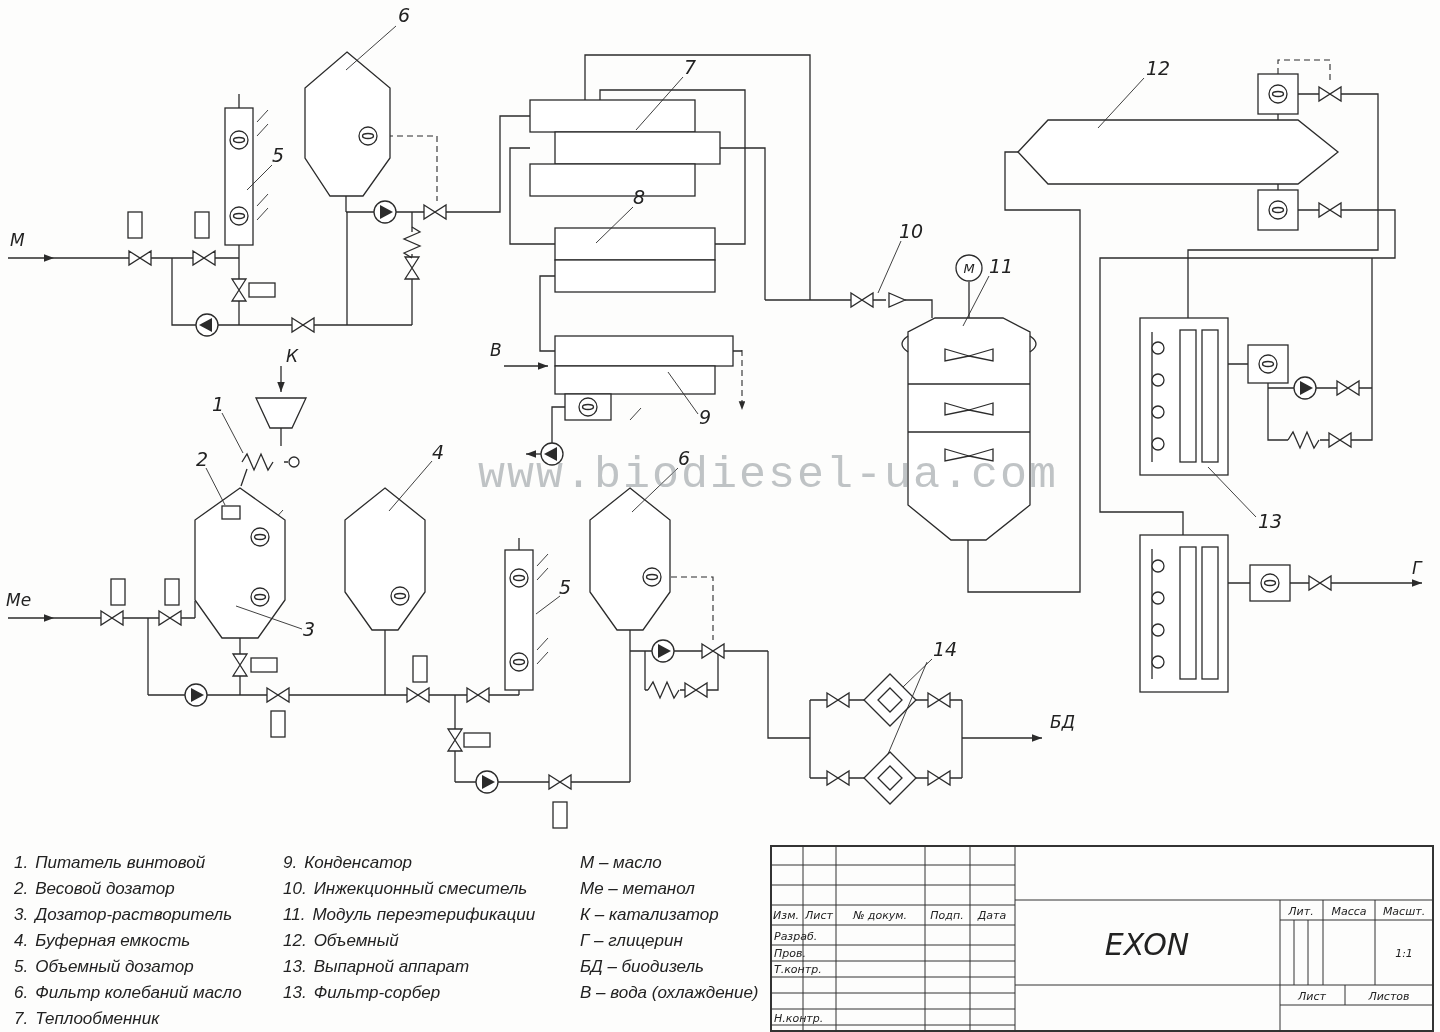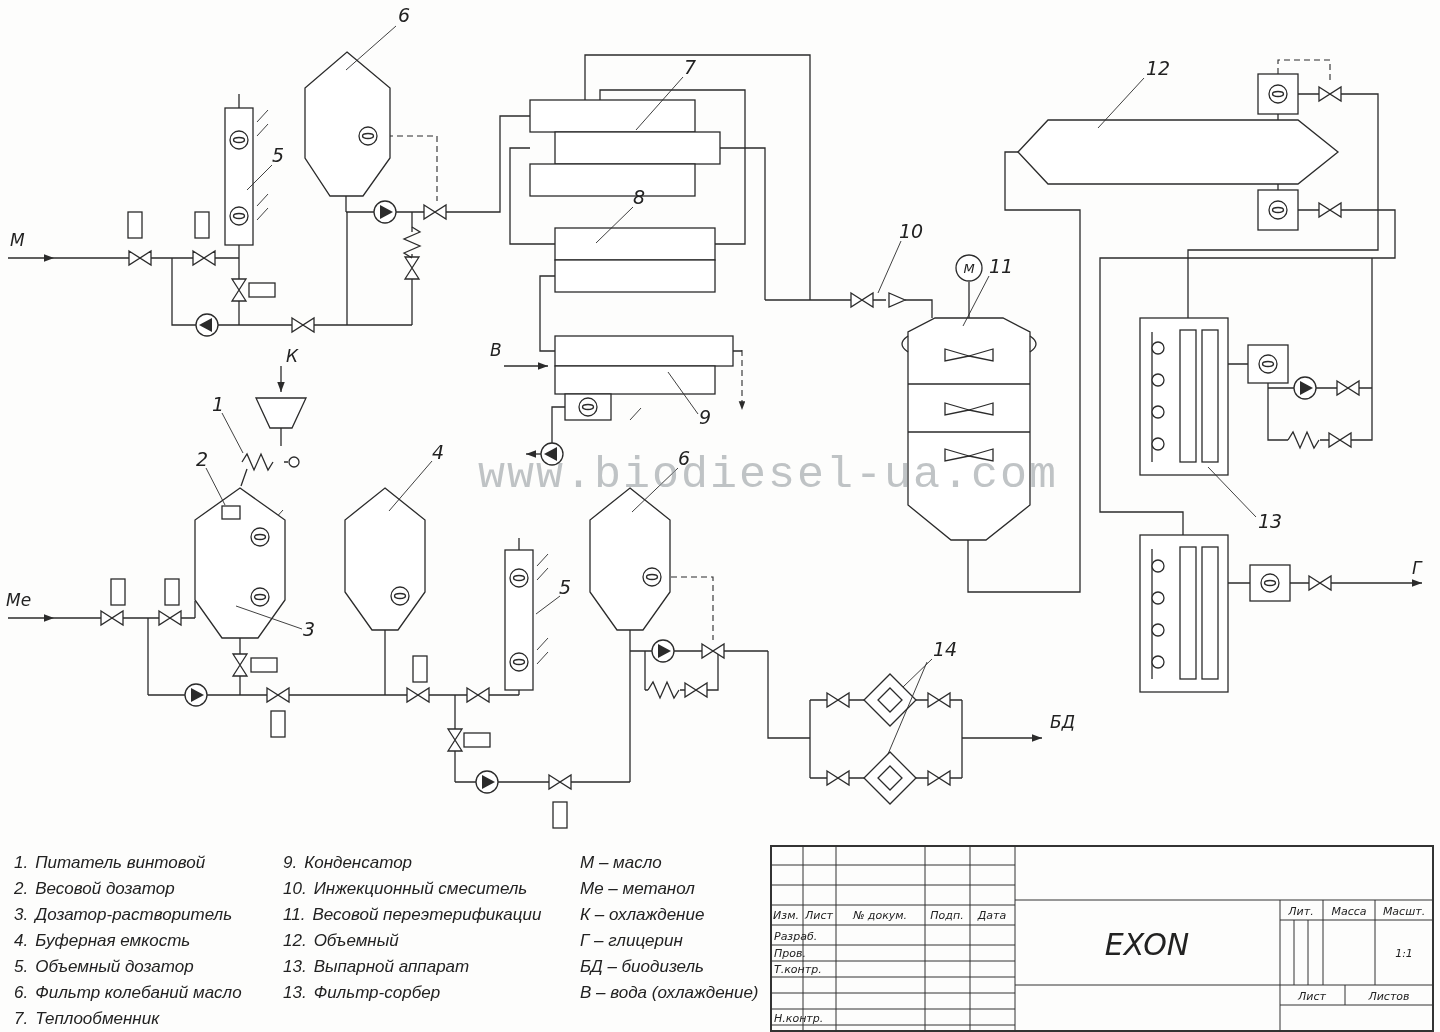--- a/index.html
+++ b/index.html
@@ -324,29 +324,29 @@
     <div class="lg-row"><span class="lg-num">2.</span><span>Весовой дозатор</span></div>
     <div class="lg-row"><span class="lg-num">3.</span><span>Дозатор-растворитель</span></div>
     <div class="lg-row"><span class="lg-num">4.</span><span>Буферная емкость</span></div>
     <div class="lg-row"><span class="lg-num">5.</span><span>Объемный дозатор</span></div>
     <div class="lg-row"><span class="lg-num">6.</span><span>Фильтр колебаний масло</span></div>
     <div class="lg-row"><span class="lg-num">7.</span><span>Теплообменник</span></div>
   </div>
   <div class="lg-col" style="left:283px">
     <div class="lg-row"><span class="lg-num">9.</span><span>Конденсатор</span></div>
     <div class="lg-row"><span class="lg-num">10.</span><span>Инжекционный смеситель</span></div>
-    <div class="lg-row"><span class="lg-num">11.</span><span>Весовой переэтерификации</span></div>
+    <div class="lg-row"><span class="lg-num">11.</span><span>Модуль переэтерификации</span></div>
     <div class="lg-row"><span class="lg-num">12.</span><span>Объемный</span></div>
     <div class="lg-row"><span class="lg-num">13.</span><span>Выпарной аппарат</span></div>
     <div class="lg-row"><span class="lg-num">13.</span><span>Фильтр-сорбер</span></div>
   </div>
   <div class="lg-col" style="left:580px">
     <div class="lg-row">М – масло</div>
     <div class="lg-row">Ме – метанол</div>
-    <div class="lg-row">К – охлаждение</div>
+    <div class="lg-row">К – катализатор</div>
     <div class="lg-row">Г – глицерин</div>
     <div class="lg-row">БД – биодизель</div>
     <div class="lg-row">В – вода (охлаждение)</div>
   </div>
 </div>
 
 <svg id="stamp" width="664" height="187" viewBox="0 0 664 187">
   <rect class="tbl2" x="1" y="1" width="662" height="185"></rect>
   <path class="tbl" d="M33,0 V187 M66,0 V187 M155,0 V187 M200,0 V187 M245,0 V187
     M0,20 H245 M0,40 H245 M0,60 H245 M0,80 H245 M0,100 H245 M0,116 H245 M0,132 H245 M0,148 H245 M0,164 H245 M0,180 H245

